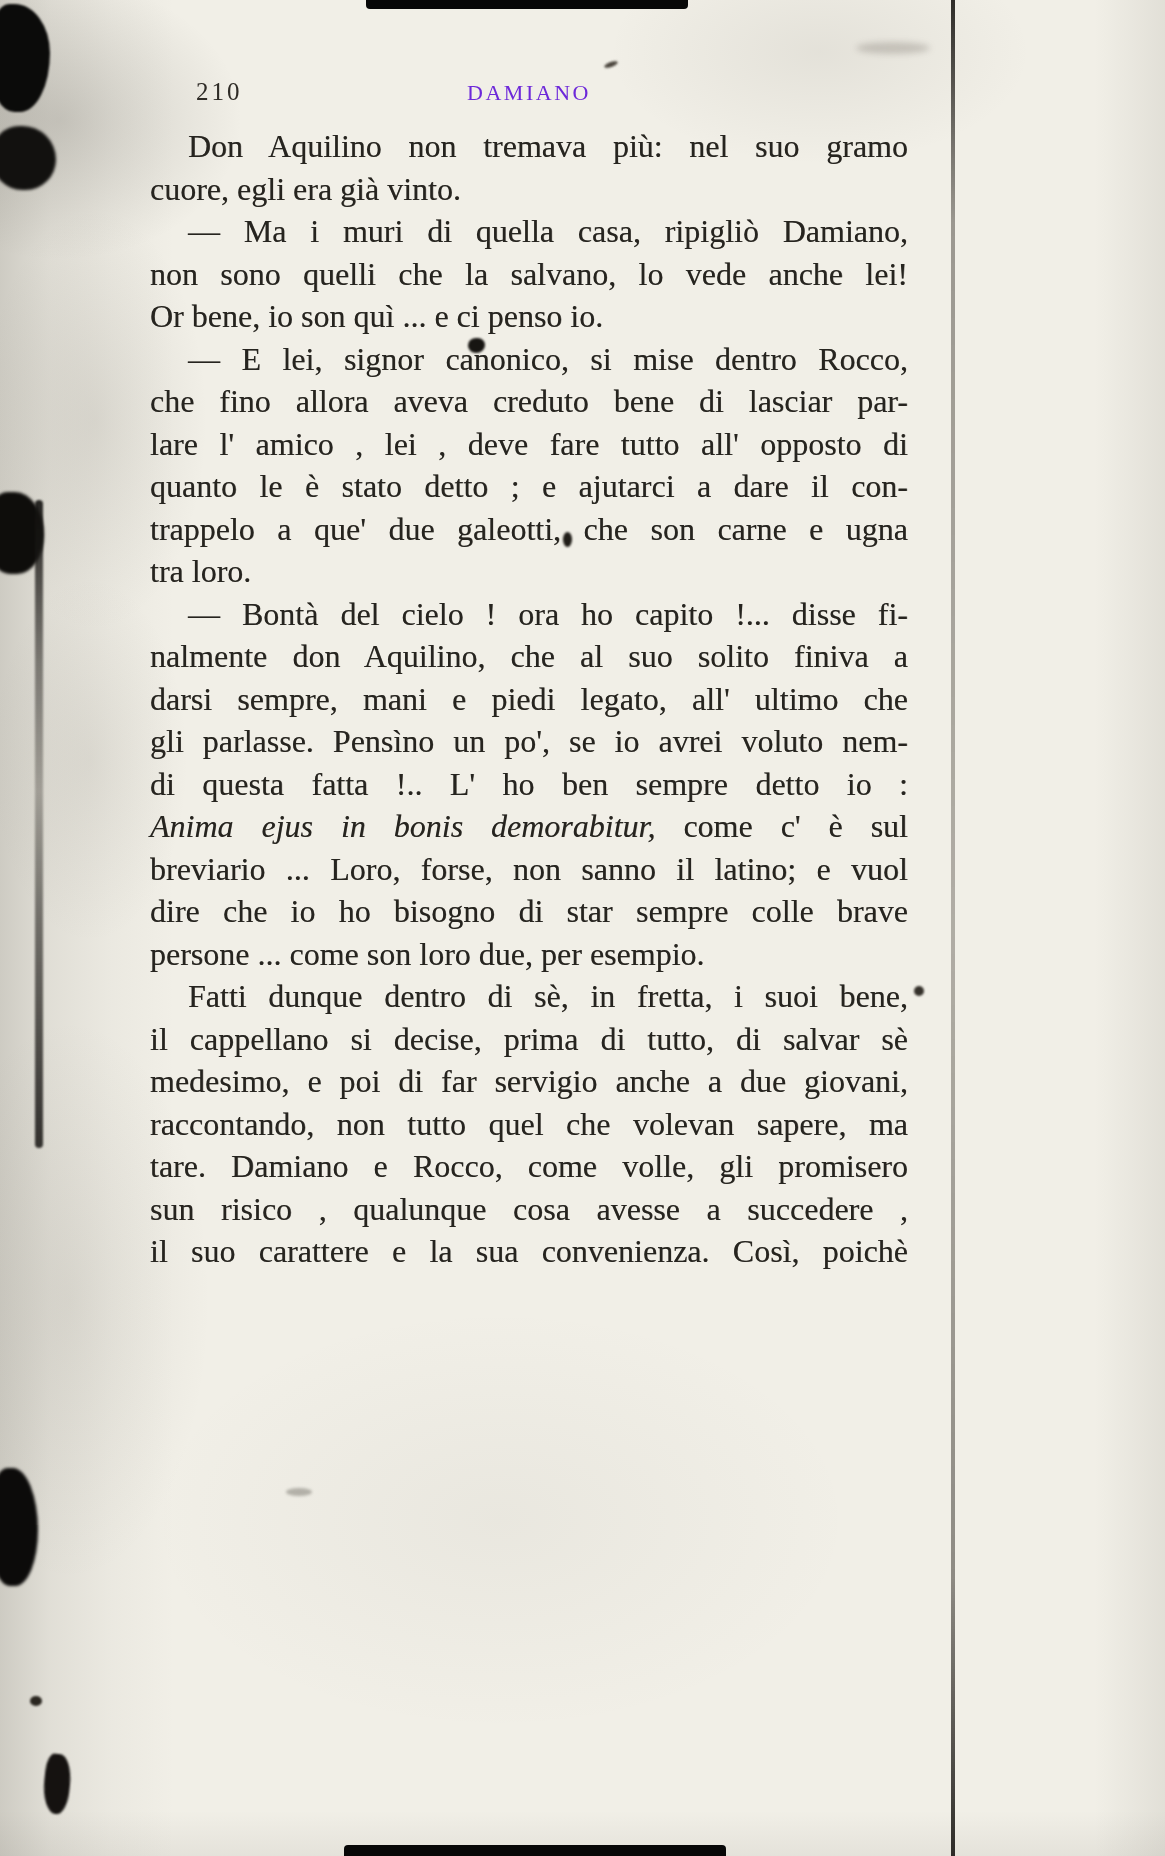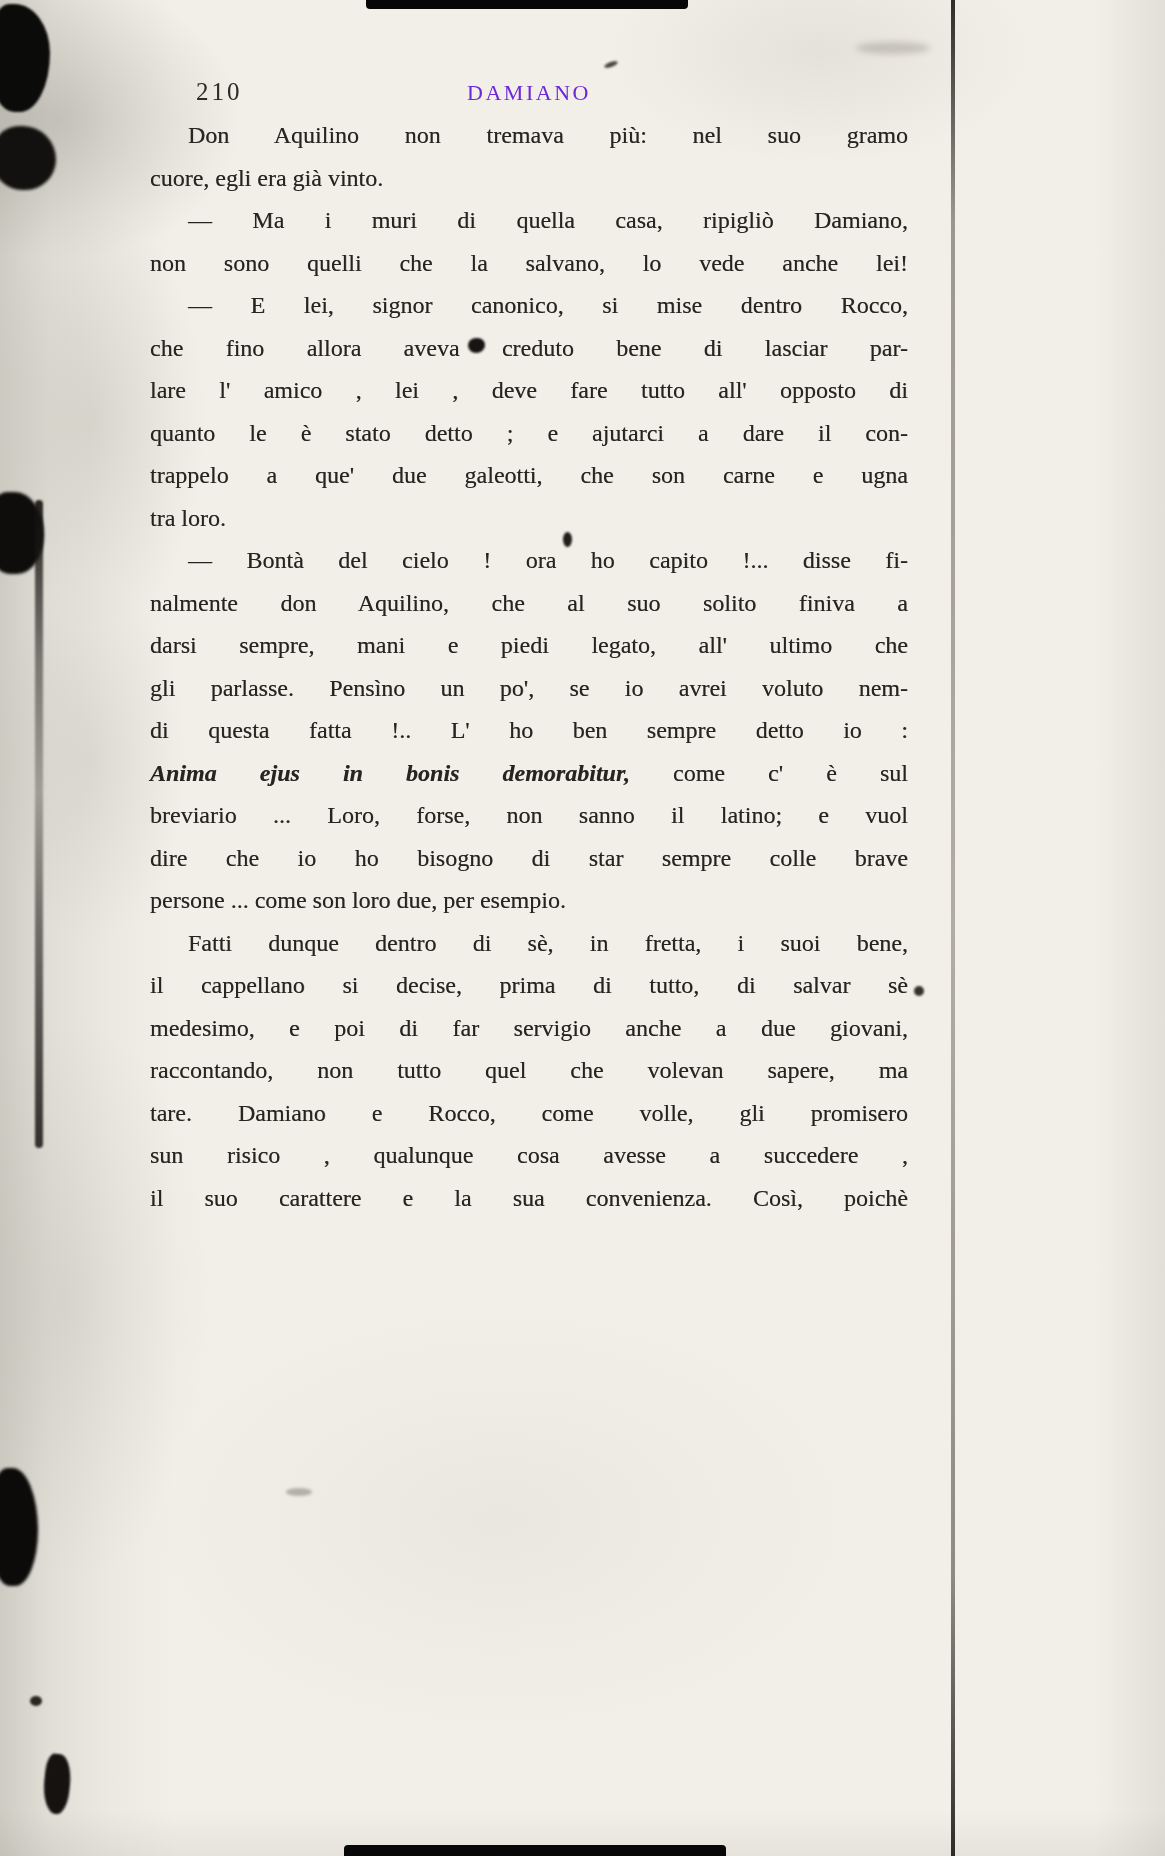--- a/index.html
+++ b/index.html
@@ -52,29 +52,29 @@
   }
   .header{position:relative;height:38px;}
   .pagenum{
     position:absolute;left:38px;top:2px;
     font-size:25px;letter-spacing:3px;color:#2e2b26;margin-left:8px;
   }
   .title{
     position:absolute;left:0;right:0;top:4px;text-align:center;
     font-size:22px;letter-spacing:2.5px;color:#6d28d9;
   }
-  .body-text{font-size:24px;}
+  .body-text{font-size:32px;margin-top:11px;}
   .body-text .line{
     height:42.5px;line-height:42.5px;
     text-align:justify;text-align-last:justify;
     text-shadow:0.3px 0.3px 0.5px rgba(35,32,28,0.5);
   }
   .body-text .line.first{text-indent:38px;}
   .body-text .line.last{text-align-last:left;}
-  .italic{font-style:italic;font-weight:bold;}
+  .italic{font-style:italic;}
 </style>
 </head>
 <body>
 
 <div class="scan">
   <div class="texture"></div>
 
   <div class="ink a-topbar"></div>
   <div class="ink a-bottombar"></div>
   <div class="ink a-tl1"></div>
@@ -98,20 +98,21 @@
       <span class="title">DAMIANO</span>
     </div>
     <div class="body-text">
         <div class="paragraph">
           <div class="line first"><span>Don Aquilino non tremava più: nel suo gramo</span></div>
           <div class="line last"><span>cuore, egli era già vinto.</span></div>
         </div>
         <div class="paragraph">
           <div class="line first"><span>— Ma i muri di quella casa, ripigliò Damiano,</span></div>
           <div class="line"><span>non sono quelli che la salvano, lo vede anche lei!</span></div>
+          <div class="line last"><span>Or bene, io son quì ... e ci penso io.</span></div>
         </div>
         <div class="paragraph">
           <div class="line first"><span>— E lei, signor canonico, si mise dentro Rocco,</span></div>
           <div class="line"><span>che fino allora aveva creduto bene di lasciar par-</span></div>
           <div class="line"><span>lare l' amico , lei , deve fare tutto all' opposto di</span></div>
           <div class="line"><span>quanto le è stato detto ; e ajutarci a dare il con-</span></div>
           <div class="line"><span>trappelo a que' due galeotti, che son carne e ugna</span></div>
           <div class="line last"><span>tra loro.</span></div>
         </div>
         <div class="paragraph">

